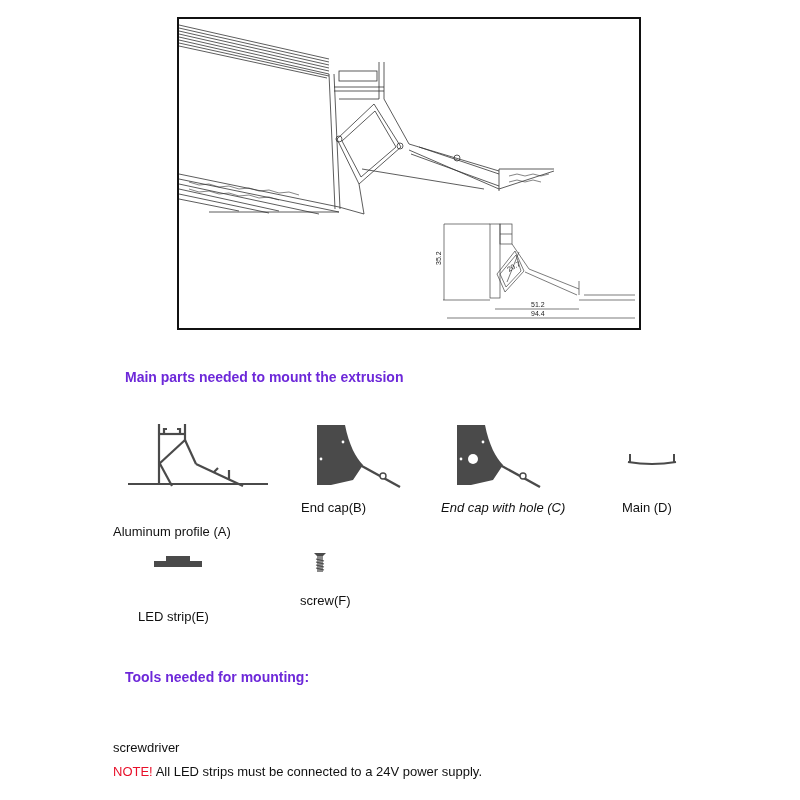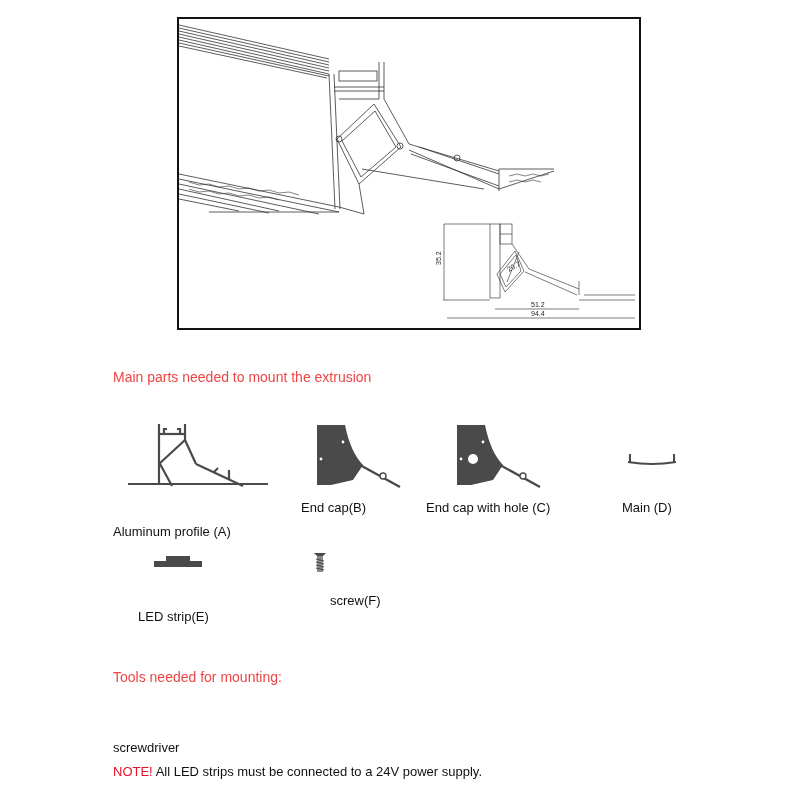--- a/index.html
+++ b/index.html
@@ -1,21 +1,21 @@
 <!DOCTYPE html>
 <html><head>
 <meta charset="utf-8">
 <style>
   html, body { margin:0; padding:0; background:#ffffff; }
   body { width:800px; height:800px; position:relative; overflow:hidden;
          font-family:"Liberation Sans", sans-serif; color:#111; }
   .frame { position:absolute; left:177px; top:17px; width:460px; height:309px;
            border:2px solid #111; background:#fff; }
   .frame svg { position:absolute; left:0; top:0; }
-  .heading { position:absolute; left:113px; font-size:14px; font-weight:normal; color:#ef4444; }
+  .heading { position:absolute; left:125px; font-size:14px; font-weight:bold; color:#6d28d9; }
   .part-label { position:absolute; font-size:13px; color:#111; white-space:nowrap; }
   .icon { position:absolute; }
   .text { position:absolute; font-size:13px; color:#111; white-space:nowrap; }
   .note-red { color:#e8102a; }
 </style>
 </head>
 <body>
 
 <div class="frame">
   <svg width="460" height="309" viewBox="0 0 460 309">
@@ -133,21 +133,21 @@
 <div class="part-label" style="left:301px; top:500px;text-align:right;">End cap(B)</div>
 
 <svg class="icon" style="left:456px; top:425px;" width="85" height="65" viewBox="0 0 85 65">
   <path d="M1,0 H29 C33,20 40,33 47,40 L37,55 L15,60 H1 Z" fill="#4a4a4a"></path>
   <line x1="44" y1="40" x2="84" y2="62" stroke="#4a4a4a" stroke-width="2.4"></line>
   <circle cx="27" cy="17" r="1.4" fill="#fff"></circle>
   <circle cx="5" cy="34" r="1.4" fill="#fff"></circle>
   <circle cx="17" cy="34" r="5" fill="#fff"></circle>
   <circle cx="67" cy="51" r="3" fill="#fff" stroke="#4a4a4a" stroke-width="1.4"></circle>
 </svg>
-<div class="part-label" style="left:426px; top:500px;">End cap with hole (C)</div>
+<div class="part-label" style="left:441px; top:500px;font-style:italic;">End cap with hole (C)</div>
 
 <svg class="icon" style="left:627px; top:452px;" width="50" height="14" viewBox="0 0 50 14">
   <path d="M1,10 Q25,14 49,10" fill="none" stroke="#4a4a4a" stroke-width="2.2"></path>
   <line x1="3" y1="2" x2="3" y2="10" stroke="#4a4a4a" stroke-width="2"></line>
   <line x1="47" y1="2" x2="47" y2="10" stroke="#4a4a4a" stroke-width="2"></line>
 </svg>
 <div class="part-label" style="left:622px; top:500px;">Main (D)</div>
 
 <svg class="icon" style="left:154px; top:555px;" width="50" height="14" viewBox="0 0 50 14">
   <rect x="12" y="1" width="24" height="6" fill="#4a4a4a"></rect>
@@ -158,18 +158,18 @@
 <svg class="icon" style="left:313px; top:552px;" width="14" height="22" viewBox="0 0 14 22">
   <path d="M1,1 H13 L10,4 H4 Z" fill="#4a4a4a"></path>
   <rect x="4" y="4" width="6" height="16" fill="#8a8a8a"></rect>
   <g stroke="#4a4a4a" stroke-width="1.2">
     <line x1="3" y1="7" x2="11" y2="9"></line>
     <line x1="3" y1="10" x2="11" y2="12"></line>
     <line x1="3" y1="13" x2="11" y2="15"></line>
     <line x1="3" y1="16" x2="11" y2="18"></line>
   </g>
 </svg>
-<div class="part-label" style="left:300px; top:593px;margin-left:30px;">screw(F)</div>
+<div class="part-label" style="left:300px; top:593px;">screw(F)</div>
 
 <div class="heading" style="top:669px;">Tools needed for mounting:</div>
 <div class="text" style="left:113px; top:740px;">screwdriver</div>
 
 <div class="text" style="left:113px; top:764px;"><span class="note-red">NOTE!</span><span> All LED strips must be connected to a 24V power supply.</span></div>
 
 </body></html>

